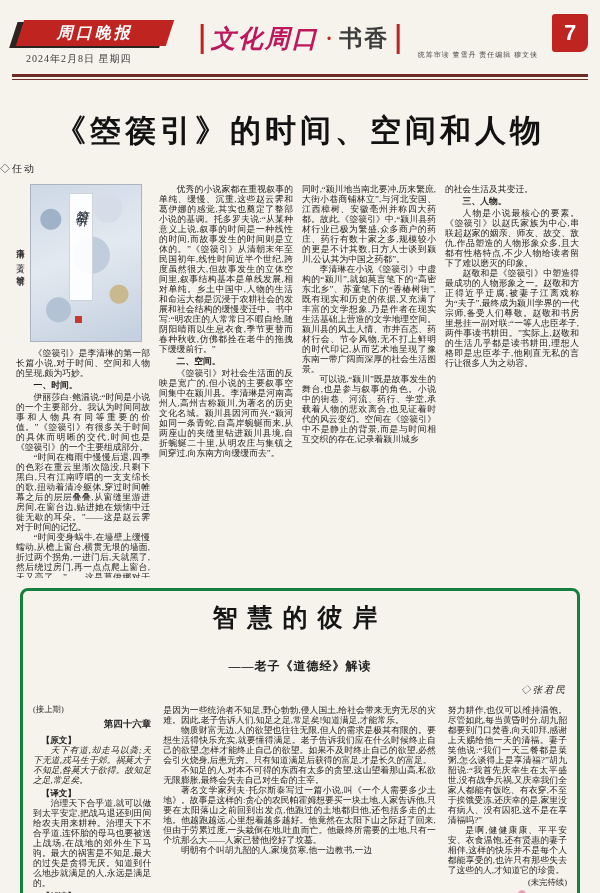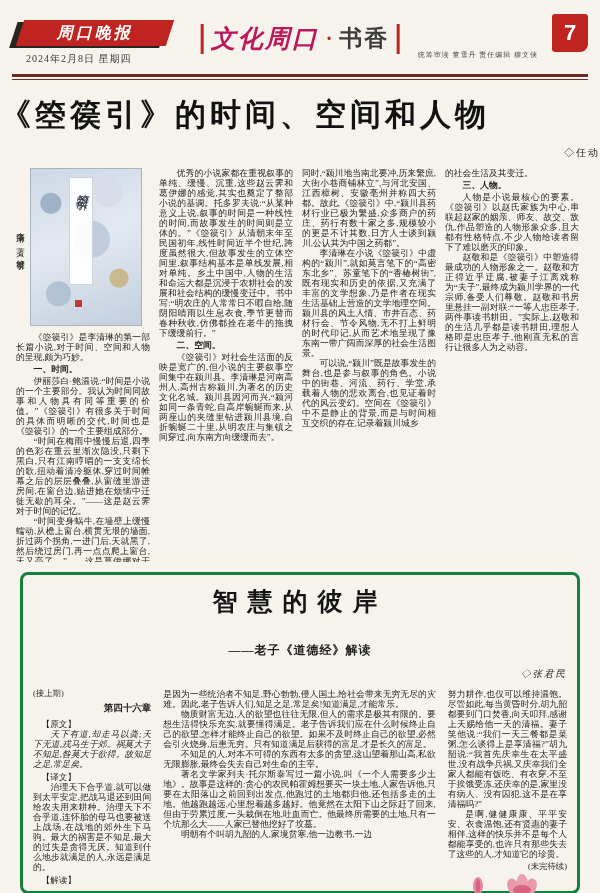--- a/index.html
+++ b/index.html
@@ -45,32 +45,32 @@
     background:#bf2420; border-radius:3px 3px 8px 3px;
     color:#fff; font-size:22px; font-weight:bold; font-family:"Liberation Sans", sans-serif;
     display:flex; align-items:center; justify-content:center;
   }
   .rule-wrap { margin:2px 12px 0 12px; }
   .rule-thick { height:3px; background:#6e2a24; }
   .rule-thin { height:1px; background:#6e2a24; margin-top:2px; }
 
   
   .a1-title {
-    text-align:left; font-family:"Liberation Sans", sans-serif;
+    text-align:center; font-family:"Liberation Sans", sans-serif;
     font-size:31px; font-weight:900; letter-spacing:4px;
-    margin-top:14px; color:#121212;
-  }
-  .a1-author { text-align:right; font-size:10px; margin:10px 0 8px 0; color:#222; letter-spacing:2px; }
+    margin-top:30px; color:#121212;
+  }
+  .a1-author { text-align:left; font-size:10px; margin:10px 0 8px 0; color:#222; letter-spacing:2px; }
   .a1-cols { display:flex; gap:9px; margin:2px 16px 0 16px; height:394px; }
   .col { width:134px; overflow:hidden; text-align:justify; }
   .col-wide { width:281px; }
   .para { font-size:8.8px; line-height:10px; text-indent:2em; color:#1e1e1e; }
   .para.h { font-weight:bold; margin:2px 0; }
   .para.cont { text-indent:0; }
-  .para.label { font-weight:normal; text-indent:1em; margin-top:3px; font-family:"Liberation Sans", sans-serif; font-size:8.6px;}
+  .para.label { font-weight:bold; text-indent:1em; margin-top:3px; font-family:"Liberation Sans", sans-serif; font-size:8.6px;}
   .para.kai { font-style:italic; color:#26261f; }
   .para.chapter { text-indent:0; text-align:right; font-weight:bold; font-size:9.5px; margin:4px 0 6px 0; }
   .para.note { text-indent:0; font-size:8.4px; color:#333; }
   .para.end { text-indent:0; text-align:right; font-size:8.4px; margin-top:3px; }
 
   
   .cover-block { display:flex; gap:4px; margin-bottom:6px; }
   .cover-caption {
     writing-mode:vertical-rl; text-orientation:upright;
     font-size:8.5px; color:#2a2a2a; line-height:10px; letter-spacing:1px;

